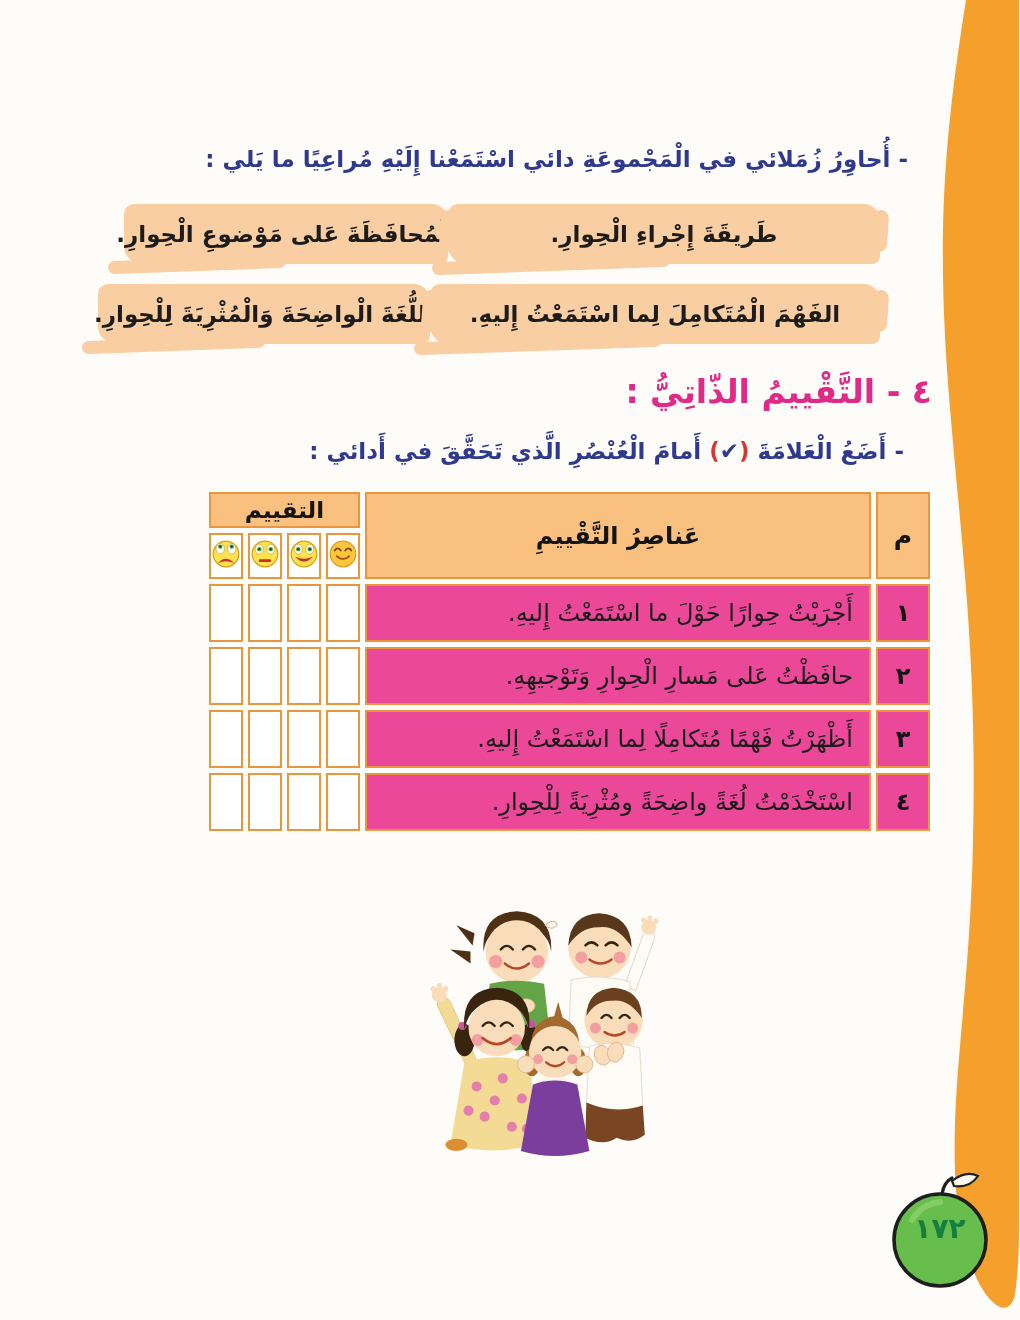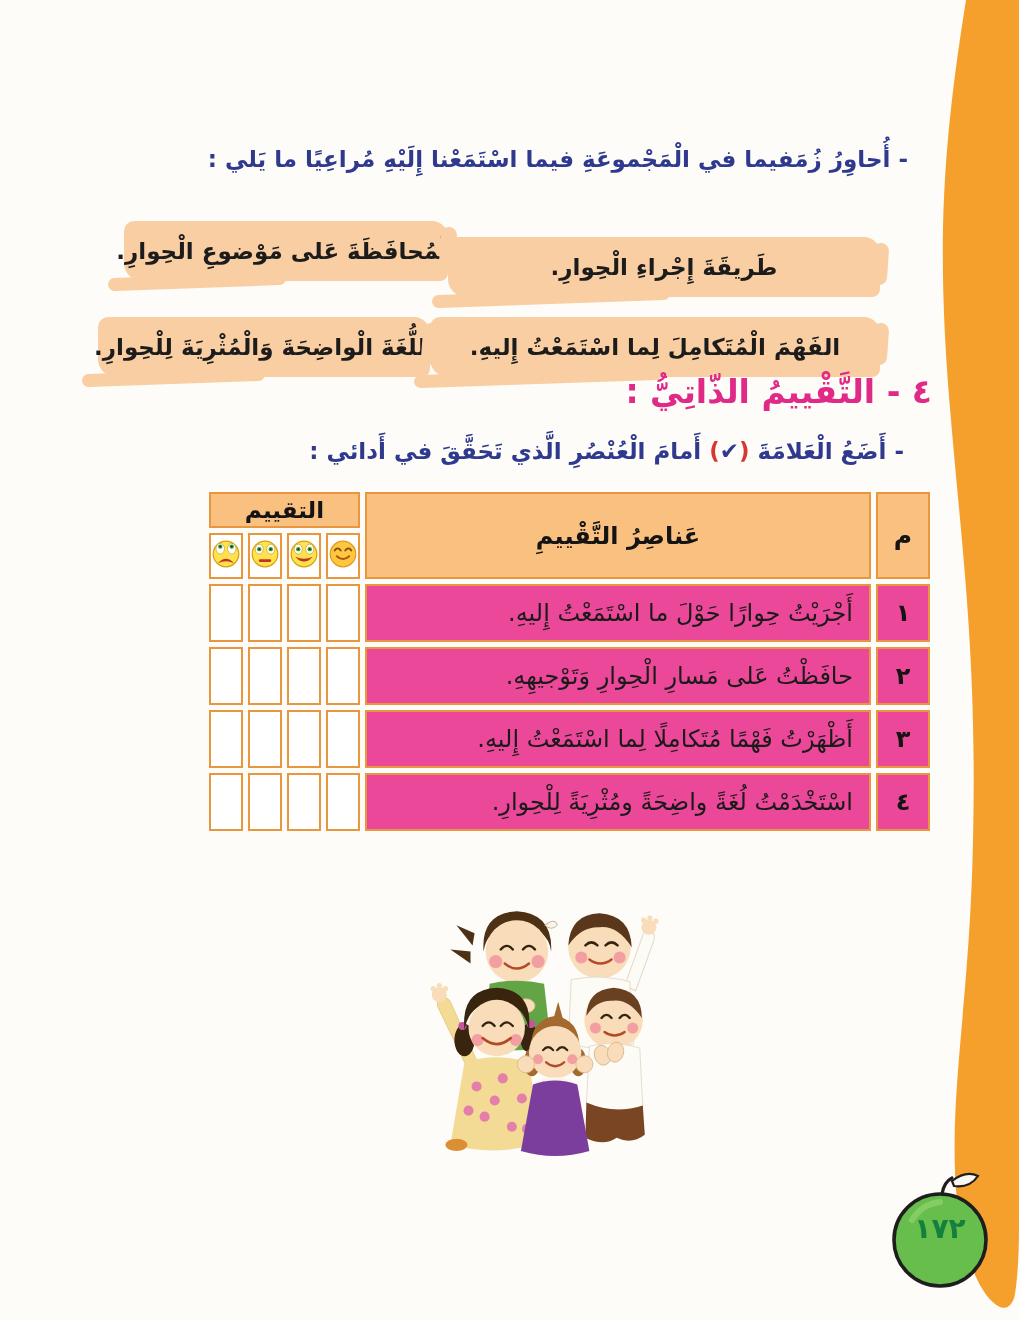--- a/index.html
+++ b/index.html
@@ -45,21 +45,21 @@
     border-radius:10px 16px 8px 18px;
   }
   .swatch::after{
     content:"";position:absolute;left:-16px;bottom:-7px;width:55%;height:13px;
     background:#F8CEA2;border-radius:8px;transform:rotate(-2deg);
   }
   .swatch::before{
     content:"";position:absolute;right:-8px;top:6px;width:16px;height:70%;
     background:#F8CEA2;border-radius:8px;transform:rotate(4deg);
   }
-  .sw-0{min-width:400px;margin-top:33px;} .sw-1{min-width:292px;}
+  .sw-0{min-width:400px;} .sw-1{min-width:292px;}
   .sw-2{min-width:418px;} .sw-3{min-width:300px;}
 
   
   .eval-table{
     position:absolute;top:487px;right:85px;z-index:2;
     border-collapse:separate;border-spacing:5px;table-layout:fixed;
   }
   .eval-table td,.eval-table th{
     border:2px solid #E9973F;box-sizing:border-box;background:#ec4899;
   }
@@ -94,21 +94,21 @@
     <path d="M 966,0
              C 942,150 936,250 951,420
              C 963,560 977,660 973,840
              C 970,1000 949,1090 956,1190
              C 961,1252 980,1298 1000,1307
              C 1007,1310 1013,1305 1015,1294
              C 1018,1274 1019,1252 1019,1225
              L 1019,0 Z" fill="#F5A02C"></path>
   </svg>
 
-  <div id="intro3" class="intro-line">- أُحاوِرُ زُمَفيما في الْمَجْموعَةِ فيما اسْتَمَعْنا إِلَيْهِ مُراعِيًا ما يَلي :</div>
+  <div id="intro3" class="intro-line">- أُحاوِرُ زُمَلائي في الْمَجْموعَةِ دائي اسْتَمَعْنا إِلَيْهِ مُراعِيًا ما يَلي :</div>
 
   <div class="points">
     <div class="points-row">
       <div class="swatch sw-0">طَريقَةَ إِجْراءِ الْحِوارِ.</div>
       <div class="swatch sw-1">الْمُحافَظَةَ عَلى مَوْضوعِ الْحِوارِ.</div>
     </div>
     <div class="points-row">
       <div class="swatch sw-2">الفَهْمَ الْمُتَكامِلَ لِما اسْتَمَعْتُ إِليهِ.</div>
       <div class="swatch sw-3">اللُّغَةَ الْواضِحَةَ وَالْمُثْرِيَةَ لِلْحِوارِ.</div>
     </div>

